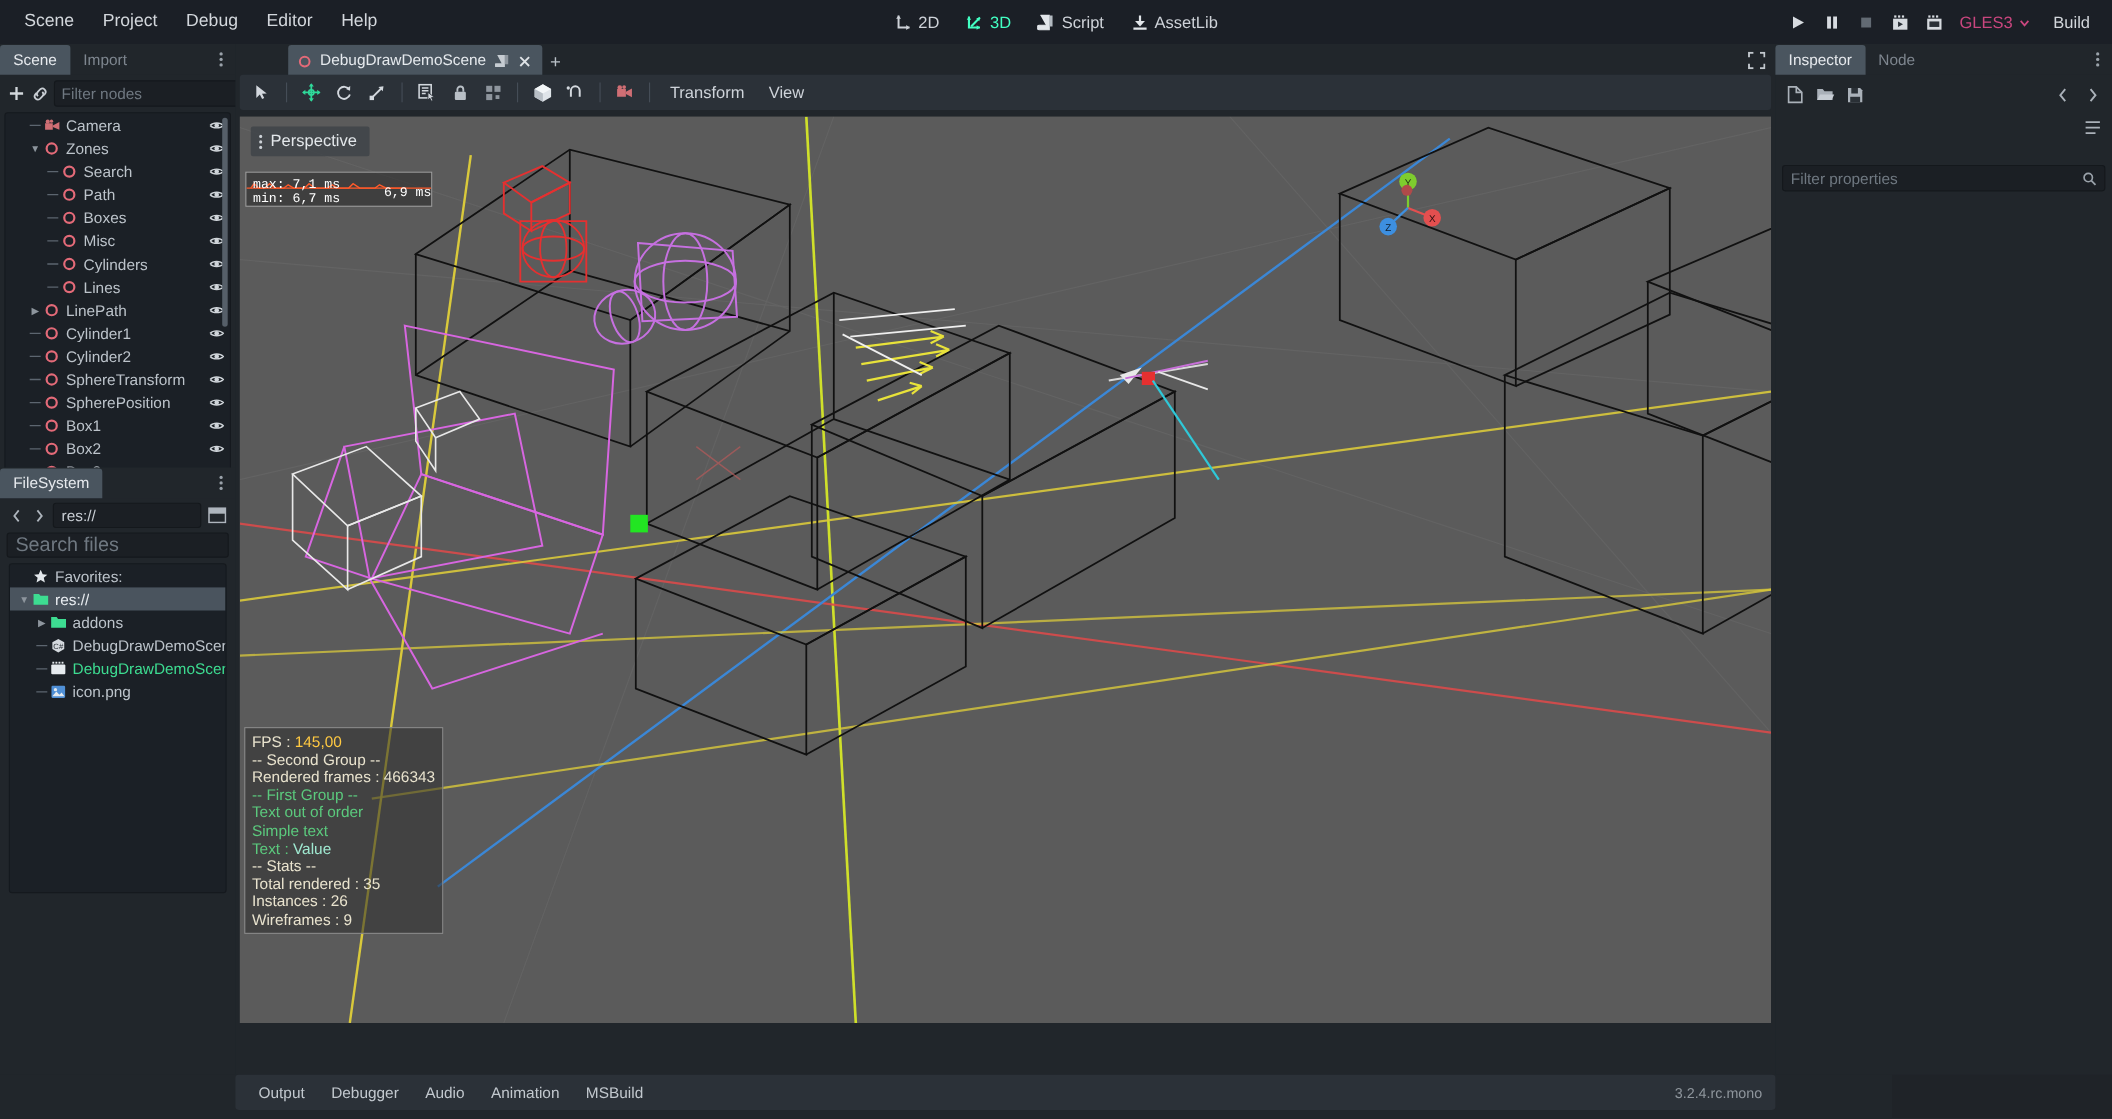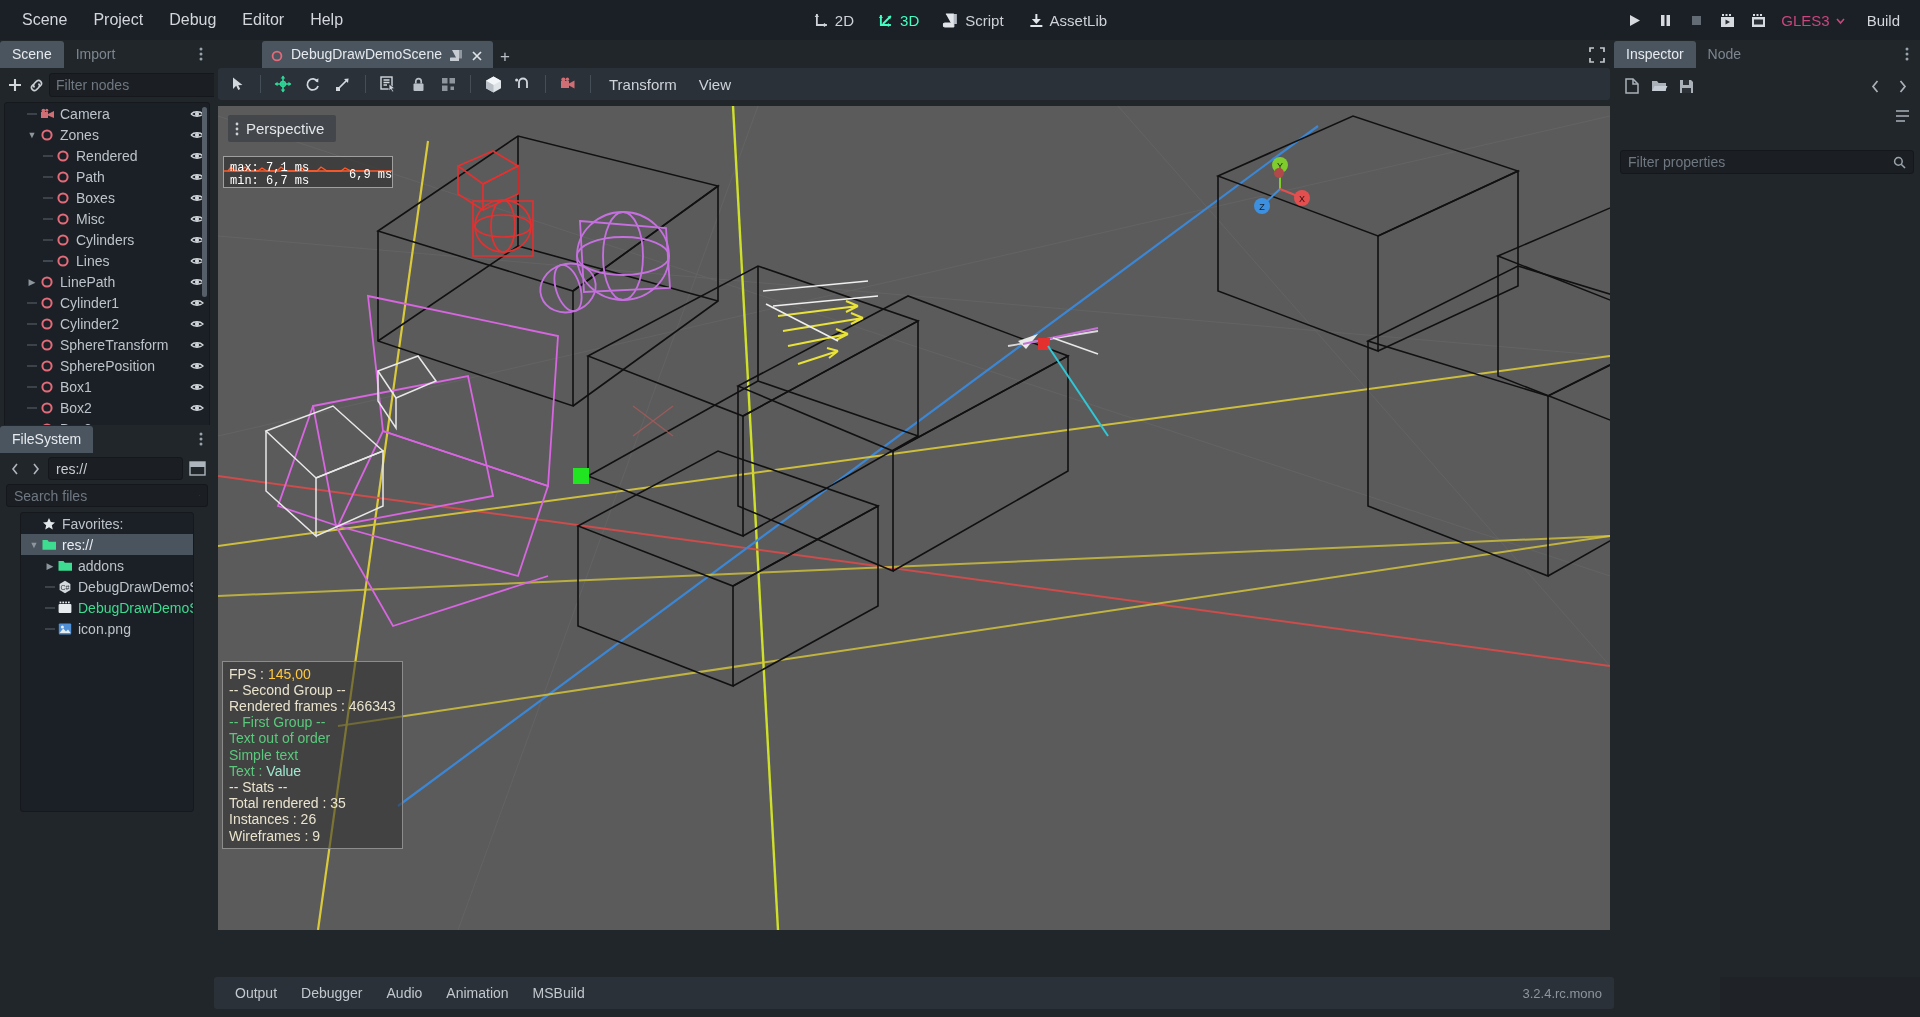--- a/index.html
+++ b/index.html
@@ -124,25 +124,25 @@
   .sq-btn {
     width: 22px; height: 22px; display: flex; align-items: center; justify-content: center;
     cursor: pointer; border-radius: 3px;
   }
   .fs-search {
     margin: 0 6px 5px 6px; height: 23px; background: #1b1f24; border: 1px solid #14181c;
     border-radius: 3px; display: flex; align-items: center; padding: 0 7px; gap: 4px;
   }
   .fs-search input {
     flex: 1; background: transparent; border: none; outline: none;
-    color: #22c55e; font-size: 14px; font-family: "Liberation Sans", sans-serif;
+    color: #22c55e; font-size: 18px; font-family: "Liberation Sans", sans-serif;
   }
   .fs-search input::placeholder { color: #6f7881; }
   .fs-tree {
-    margin: 0 20px; background: #1b2026; border: 1px solid #15191e; border-radius: 3px;
+    margin: 0 8px; background: #1b2026; border: 1px solid #15191e; border-radius: 3px;
     height: 300px; overflow: hidden; position: relative; text-align: center;
   }
   .fs-row {
     display: flex; align-items: center; height: 21px; font-size: 14px;
     color: #bcc3ca; cursor: pointer; position: relative;
   }
   .fs-row.selected { background: #4a545e; color: #e9edf1; }
 
   
   .main {
@@ -417,21 +417,21 @@
             <span class="expand">
               <svg width="12" height="14" viewBox="0 0 12 14">
                 <path d="M1 7 H11" stroke="#5c656f" stroke-width="1.2"></path>
               </svg>
             </span>
             <span class="node-ico">
               <svg width="14" height="14" viewBox="0 0 14 14">
                 <circle cx="7" cy="7" r="4.6" stroke="#e36a78" stroke-width="2" fill="none"></circle>
               </svg>
             </span>
-            <span class="node-label">Rendered</span>
+            <span class="node-label">Search</span>
             <span class="eye">
               <svg width="14" height="14" viewBox="0 0 14 14">
                 <path d="M1 7 a7 4.6 0 0 1 12 0 a7 4.6 0 0 1 -12 0" stroke="#cfd4d9" stroke-width="1.3" fill="none"></path>
                 <circle cx="7" cy="7" r="2.1" fill="#cfd4d9"></circle>
               </svg>
             </span>
           </div>
           <div class="tree-row" style="padding-left: 36px;">
             <span class="expand">
               <svg width="12" height="14" viewBox="0 0 12 14">

